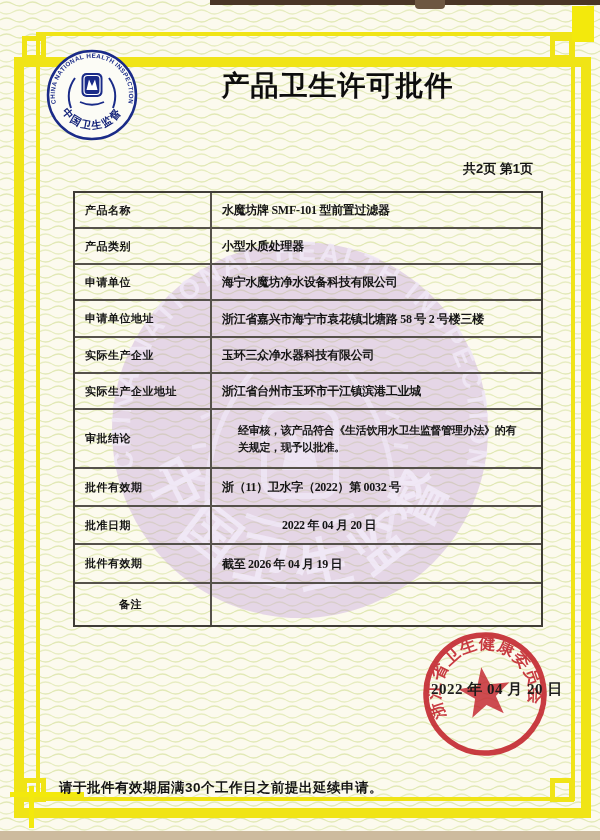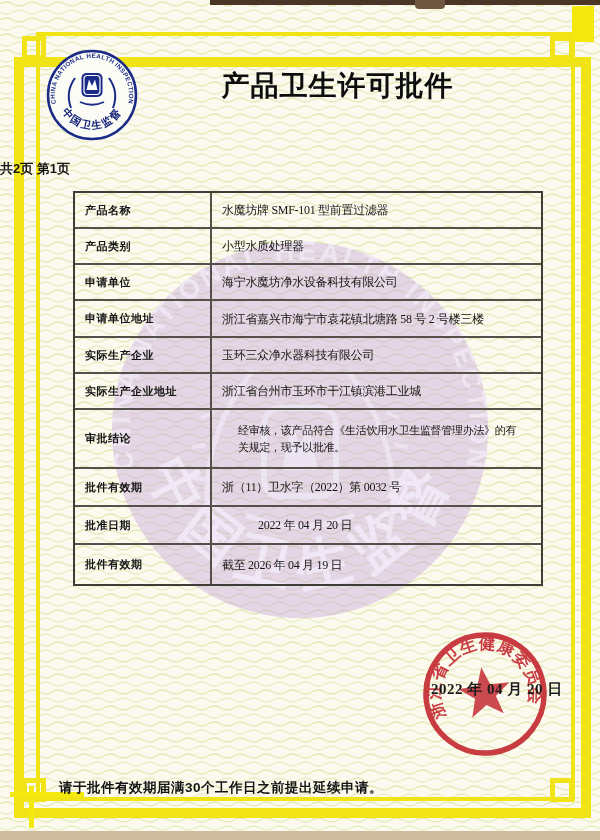--- a/index.html
+++ b/index.html
@@ -15,37 +15,37 @@
   .knot{width:24px;height:24px;border:5px solid #f0e416;box-sizing:border-box;z-index:2;}
   .yellow-bar{background:#f3e90c;z-index:2;}
   
   .scan-top{left:210px;top:0;width:390px;height:5px;background:#4a3526;z-index:6;}
   .scan-tab{left:415px;top:0;width:30px;height:9px;background:#6d5741;
             border-radius:0 0 4px 4px;z-index:6;}
   .scan-bottom{left:0;top:831px;width:600px;height:9px;background:#cdbb9e;z-index:6;}
   
   .title{left:95px;top:64px;width:485px;text-align:center;font-weight:900;
          font-size:28px;line-height:44px;color:#0d0d0d;z-index:3;letter-spacing:1px;}
-  .pageinfo{left:0;top:160px;width:533px;text-align:left;font-size:13px;
+  .pageinfo{left:0;top:160px;width:533px;text-align:right;font-size:13px;
             font-weight:bold;z-index:3;}
   
   .cert-table{left:73px;top:191px;width:470px;border:2px solid #3f3c36;
               box-sizing:border-box;z-index:3;display:flex;flex-direction:column;}
   .trow{display:flex;box-sizing:border-box;border-bottom:2px solid #55514a;}
   .trow:last-child{border-bottom:none;}
   .trow:nth-child(1){height:36px;} .trow:nth-child(2){height:36px;}
   .trow:nth-child(3){height:36px;} .trow:nth-child(4){height:37px;}
   .trow:nth-child(5){height:36px;} .trow:nth-child(6){height:36px;}
   .trow:nth-child(7){height:59px;gap:16px;} .trow:nth-child(8){height:38px;}
-  .trow:nth-child(9){height:38px;} .trow:nth-child(10){height:39px;}
+  .trow:nth-child(9){height:38px;gap:24px;} .trow:nth-child(10){height:39px;}
   .trow:nth-child(11){height:41px;}
   .tlabel{width:137px;box-sizing:border-box;border-right:2px solid #55514a;
           display:flex;align-items:center;padding-left:10px;font-weight:bold;
           font-size:11px;letter-spacing:.5px;}
-  .tval{flex:1;display:flex;align-items:center;padding-left:10px;font-weight:normal;
+  .tval{flex:1;display:flex;align-items:center;padding-left:10px;font-weight:bold;
         font-size:12px;font-family:"Liberation Serif",serif;letter-spacing:-0.3px;
         white-space:pre-wrap;line-height:1.5;}
   .trow:nth-child(7) .tval{font-size:11px;white-space:pre;}
   .trow:nth-child(9) .tval{padding-left:46px;}
   .trow:nth-child(11) .tlabel{padding-left:44px;}
   
   .seal{left:405px;top:616px;z-index:4;opacity:.88;}
   .seal-date{left:431px;top:680px;font-size:15px;font-weight:bold;color:#1b1b1b;
              letter-spacing:.5px;z-index:5;font-family:"Liberation Serif",serif;}
   .footer{left:59px;top:779px;width:340px;font-size:13.5px;font-weight:bold;
@@ -177,20 +177,24 @@
       <div class="tval">浙（11）卫水字（2022）第 0032 号</div>
     </div>
     <div class="trow">
       <div class="tlabel">批准日期</div>
       <div class="tval">2022 年 04 月 20 日</div>
     </div>
     <div class="trow">
       <div class="tlabel">批件有效期</div>
       <div class="tval">截至 2026 年 04 月 19 日</div>
     </div>
+    <div class="trow">
+      <div class="tlabel">备注</div>
+      <div class="tval"></div>
+    </div>
   </div>
 
   <svg class="abs seal" width="170" height="160" xmlns="http://www.w3.org/2000/svg" xmlns:xlink="http://www.w3.org/1999/xlink">
     <defs>
       <path id="seal-arc" d="M39.2,97 A45,45 0 1 1 120.8,97" fill="none"></path>
     </defs>
     <g transform="rotate(-8 80 78)">
       <circle cx="80" cy="78" r="59" fill="none" stroke="#c2222b" stroke-width="5.5"></circle>
       <text font-size="16.5" font-weight="bold" letter-spacing="1" fill="#c2222b" font-family="Liberation Sans, sans-serif">
         <textPath href="#seal-arc" xlink:href="#seal-arc" startOffset="50%" text-anchor="middle">浙江省卫生健康委员会</textPath>

